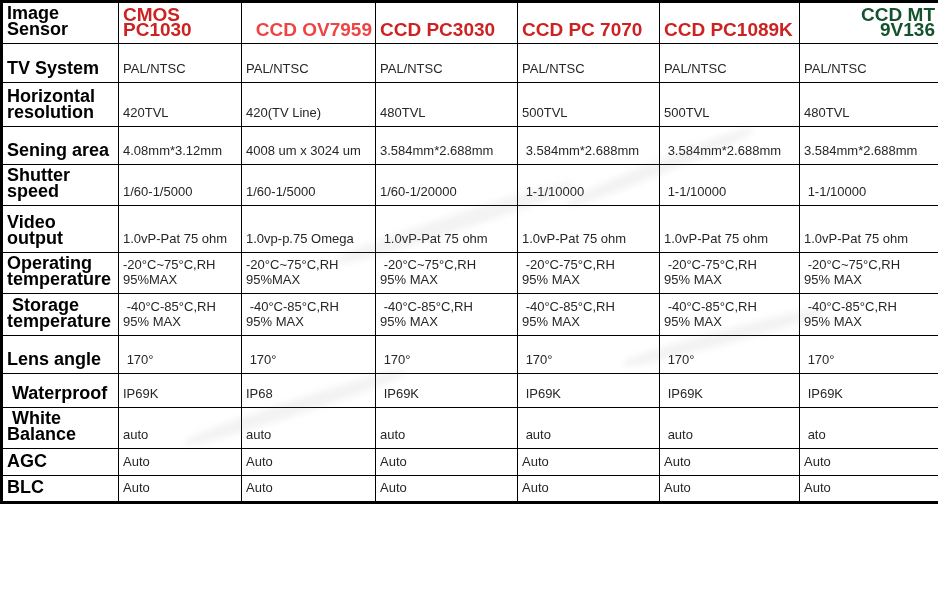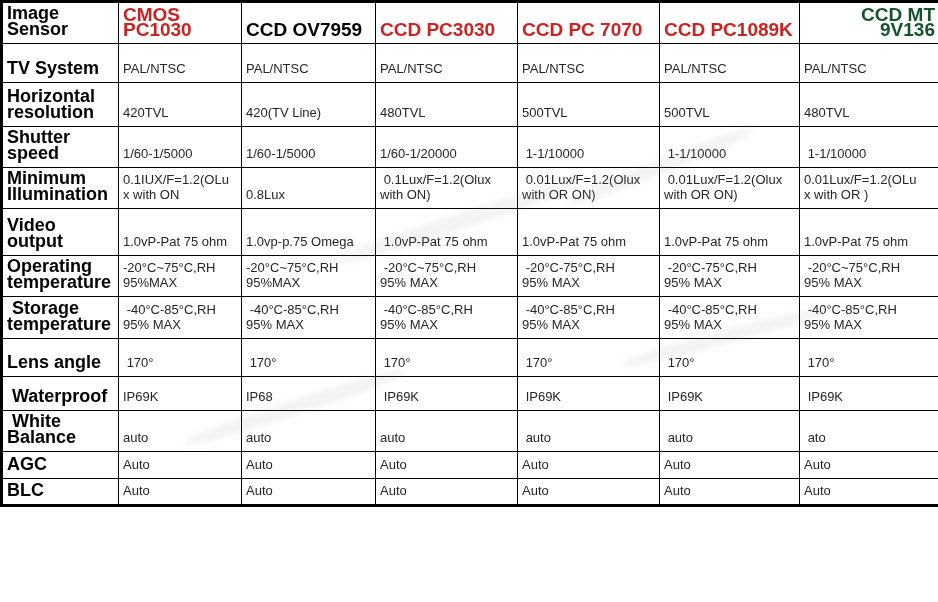--- a/index.html
+++ b/index.html
@@ -67,21 +67,21 @@
       <col style="width:134px">
       <col style="width:142px">
       <col style="width:142px">
       <col style="width:140px">
       <col style="width:140px">
     </colgroup>
     <tbody id="table-body">
         <tr class="header-row" style="height: 39px;">
           <td class="label">Image Sensor</td>
           <td class="value" style="color: rgb(204, 34, 34);">CMOS PC1030</td>
-          <td class="value" style="color: #000000;">CCD OV7959</td>
+          <td class="value" style="color: #ef4444; text-align: right;">CCD OV7959</td>
           <td class="value" style="color: rgb(204, 34, 34);">CCD PC3030</td>
           <td class="value" style="color: rgb(204, 34, 34);">CCD PC 7070</td>
           <td class="value" style="color: rgb(204, 34, 34);">CCD PC1089K</td>
           <td class="value" style="color: #14532d; text-align: right;">CCD MT 9V136</td>
         </tr>
         <tr style="height: 39px;">
           <td class="label">TV System</td>
           <td class="value">PAL/NTSC</td>
           <td class="value">PAL/NTSC</td>
           <td class="value">PAL/NTSC</td>
@@ -91,42 +91,37 @@
         </tr>
         <tr style="height: 44px;">
           <td class="label">Horizontal resolution</td>
           <td class="value">420TVL</td>
           <td class="value">420(TV Line)</td>
           <td class="value">480TVL</td>
           <td class="value">500TVL</td>
           <td class="value">500TVL</td>
           <td class="value">480TVL</td>
         </tr>
+        <tr style="height: 38px;">
+          <td class="label">Sening area</td>
+          <td class="value">4.08mm*3.12mm</td>
+          <td class="value">4008 um x 3024 um</td>
+          <td class="value">3.584mm*2.688mm</td>
+          <td class="value"> 3.584mm*2.688mm</td>
+          <td class="value"> 3.584mm*2.688mm</td>
+          <td class="value">3.584mm*2.688mm</td>
+        </tr>
         <tr style="height: 35px;">
           <td class="label">Shutter speed</td>
           <td class="value">1/60-1/5000</td>
           <td class="value">1/60-1/5000</td>
           <td class="value">1/60-1/20000</td>
           <td class="value"> 1-1/10000</td>
           <td class="value"> 1-1/10000</td>
           <td class="value"> 1-1/10000</td>
-        </tr>
-        <tr style="height: 41px;">
-          <td class="label">Minimum Illumination</td>
-          <td class="value">0.1IUX/F=1.2(OLu
-x with ON</td>
-          <td class="value">0.8Lux</td>
-          <td class="value"> 0.1Lux/F=1.2(Olux 
-with ON)</td>
-          <td class="value"> 0.01Lux/F=1.2(Olux 
-with OR ON)</td>
-          <td class="value"> 0.01Lux/F=1.2(Olux 
-with OR ON)</td>
-          <td class="value">0.01Lux/F=1.2(OLu
-x with OR )</td>
         </tr>
         <tr style="height: 47px;">
           <td class="label">Video output</td>
           <td class="value">1.0vP-Pat 75 ohm</td>
           <td class="value">1.0vp-p.75 Omega</td>
           <td class="value"> 1.0vP-Pat 75 ohm</td>
           <td class="value">1.0vP-Pat 75 ohm</td>
           <td class="value">1.0vP-Pat 75 ohm</td>
           <td class="value">1.0vP-Pat 75 ohm</td>
         </tr>

